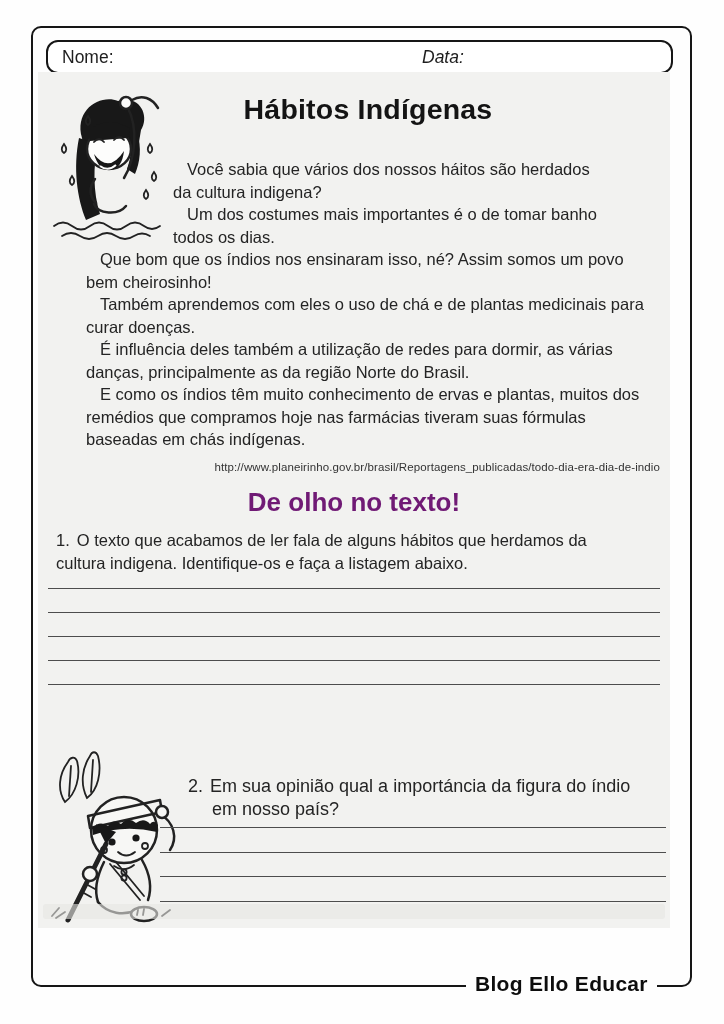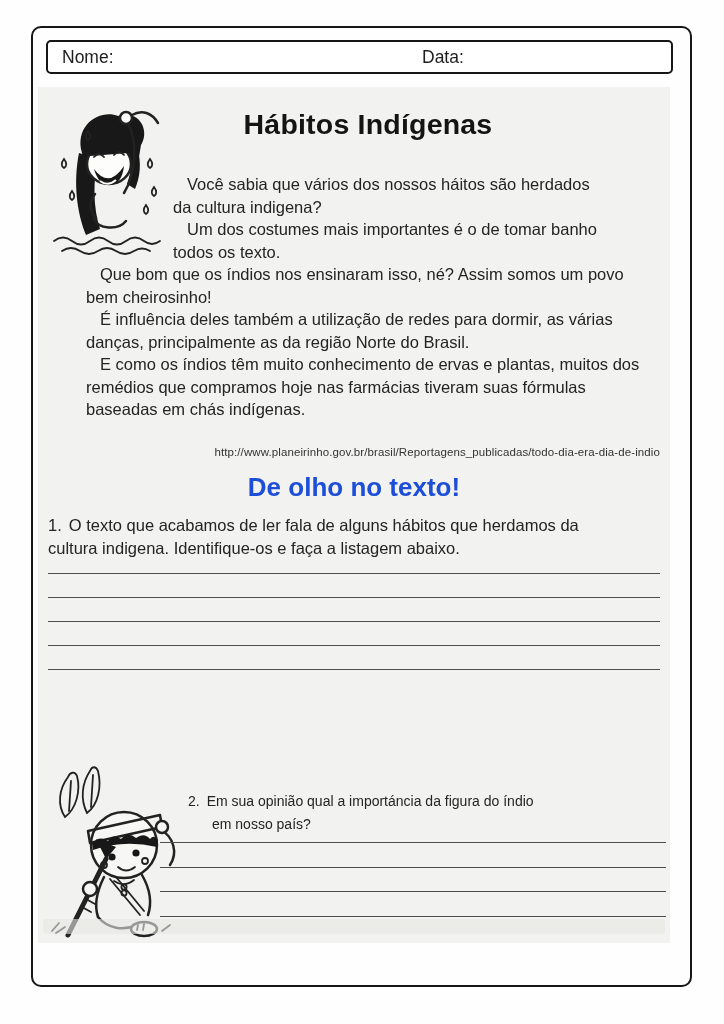--- a/index.html
+++ b/index.html
@@ -1,46 +1,46 @@
 <!DOCTYPE html>
 <html><head>
 <meta charset="utf-8">
 <style>
   html,body{margin:0;padding:0;background:#fff;}
   .page{position:relative;width:724px;height:1024px;background:#fefefe;overflow:hidden;
         font-family:"Liberation Sans",sans-serif;color:#1e1e1e;}
   .frame{position:absolute;left:31px;top:26px;width:657px;height:957px;
          border:2.5px solid #161616;border-radius:10px;}
   .namebox{position:absolute;left:46px;top:40px;width:623px;height:30px;
-           border:2px solid #161616;border-radius:5px;background:#fff;
+           border:2px solid #161616;border-radius:12px;background:#fff;
            display:flex;align-items:center;font-size:17.5px;}
   .name-label{margin-left:14px;}
-  .date-label{position:absolute;left:374px;}
-  .scan{position:absolute;left:38px;top:87px;width:632px;height:856px;background:#f2f2f0;}
+  .date-label{position:absolute;left:374px;font-style:italic;}
+  .scan{position:absolute;left:38px;top:72px;width:632px;height:856px;background:#f2f2f0;}
   .scan-band{position:absolute;left:5px;right:5px;bottom:9px;height:15px;
              background:#e6e6e3;opacity:.6;border-radius:3px;}
   .content{position:relative;height:100%;padding:0 10px 0 10px;box-sizing:border-box;
            font-size:16.5px;line-height:22.5px;color:#242424;}
   .title{position:absolute;left:150px;top:26px;width:360px;text-align:center;
          font-size:28.5px;font-weight:bold;letter-spacing:.2px;color:#141414;white-space:nowrap;}
   .girl{float:left;width:122px;height:158px;margin:14px 3px 0 0;}
   .title-spacer{height:86px;}
   p.para{margin:0;white-space:pre-line;}
   p.indent{text-indent:14px;margin-left:38px;}
-  .source{margin-top:20px;font-size:11.5px;text-align:right;color:#333;letter-spacing:.1px;}
+  .source{margin-top:5px;font-size:11.5px;text-align:right;color:#333;letter-spacing:.1px;}
   .section-heading{margin-top:8px;font-size:26px;font-weight:bold;text-align:center;
-                   line-height:32px;color:#1d4ed8;}
-  .q1{margin:11px 0 0 0;white-space:pre-line;}
+                   line-height:32px;color:#701a75;}
+  .q1{margin:11px 0 0 8px;white-space:pre-line;}
   .qnum{margin-right:7px;}
   .answers{margin-top:14px;}
   .ans-line{height:23px;border-top:1.6px solid #4d4d4d;}
   .boy{position:absolute;left:0;top:676px;width:158px;height:182px;}
   .q2-section{position:absolute;left:122px;right:4px;top:703px;}
   .q2-text{margin:0;padding-left:52px;text-indent:-24px;white-space:pre-line;
-           font-size:14px;line-height:22.5px;color:#242424;}
+           font-size:18px;line-height:22.5px;color:#242424;}
   .answers-q2{margin-top:7px;}
   .ans-line2{height:23.7px;border-top:1.6px solid #4d4d4d;}
   .footer-credit{position:absolute;left:466px;top:972px;background:#fefefe;padding:0 9px;
                  font-size:21px;font-weight:bold;letter-spacing:.3px;color:#0d0d0d;z-index:5;}
   svg .ln{fill:none;stroke:#222;stroke-width:2.5;stroke-linecap:round;stroke-linejoin:round;}
   svg .thin{fill:none;stroke:#222;stroke-width:1.8;stroke-linecap:round;}
   svg .blk{fill:#181818;stroke:none;}
 </style>
 </head>
 <body>
@@ -91,23 +91,25 @@
 
         <path class="thin" d="M6,140 q9,-7 18,0 q9,7 18,0 q9,-7 18,0 q9,7 18,0 q9,-7 18,0 q8,6 16,0"></path>
         <path class="thin" d="M14,150 q9,-6 18,0 q9,6 18,0 q9,-6 18,0 q9,6 18,0 q8,-5 16,0"></path>
       </svg>
 
       <div class="title-spacer"></div>
 
       <p class="para indent">Você sabia que vários dos nossos háitos são herdados
 da cultura indigena?</p>
       <p class="para indent">Um dos costumes mais importantes é o de tomar banho
-todos os texto.</p>
+todos os dias.</p>
       <p class="para indent">Que bom que os índios nos ensinaram isso, né? Assim somos um povo
 bem cheirosinho!</p>
+      <p class="para indent">Também aprendemos com eles o uso de chá e de plantas medicinais para
+curar doenças.</p>
       <p class="para indent">É influência deles também a utilização de redes para dormir, as várias
 danças, principalmente as da região Norte do Brasil.</p>
       <p class="para indent">E como os índios têm muito conhecimento de ervas e plantas, muitos dos
 remédios que compramos hoje nas farmácias tiveram suas fórmulas
 baseadas em chás indígenas.</p>
 
       <div class="source">http://www.planeirinho.gov.br/brasil/Reportagens_publicadas/todo-dia-era-dia-de-indio</div>
 
       <div class="section-heading">De olho no texto!</div>
 
@@ -176,14 +178,15 @@
         <div class="ans-line2"></div>
         <div class="ans-line2"></div>
         <div class="ans-line2"></div>
         <div class="ans-line2"></div>
       </div>
     </div>
 
     <div class="scan-band"></div>
   </div>
 
+  <div class="footer-credit">Blog Ello Educar</div>
 
 </div>
 
 </body></html>

